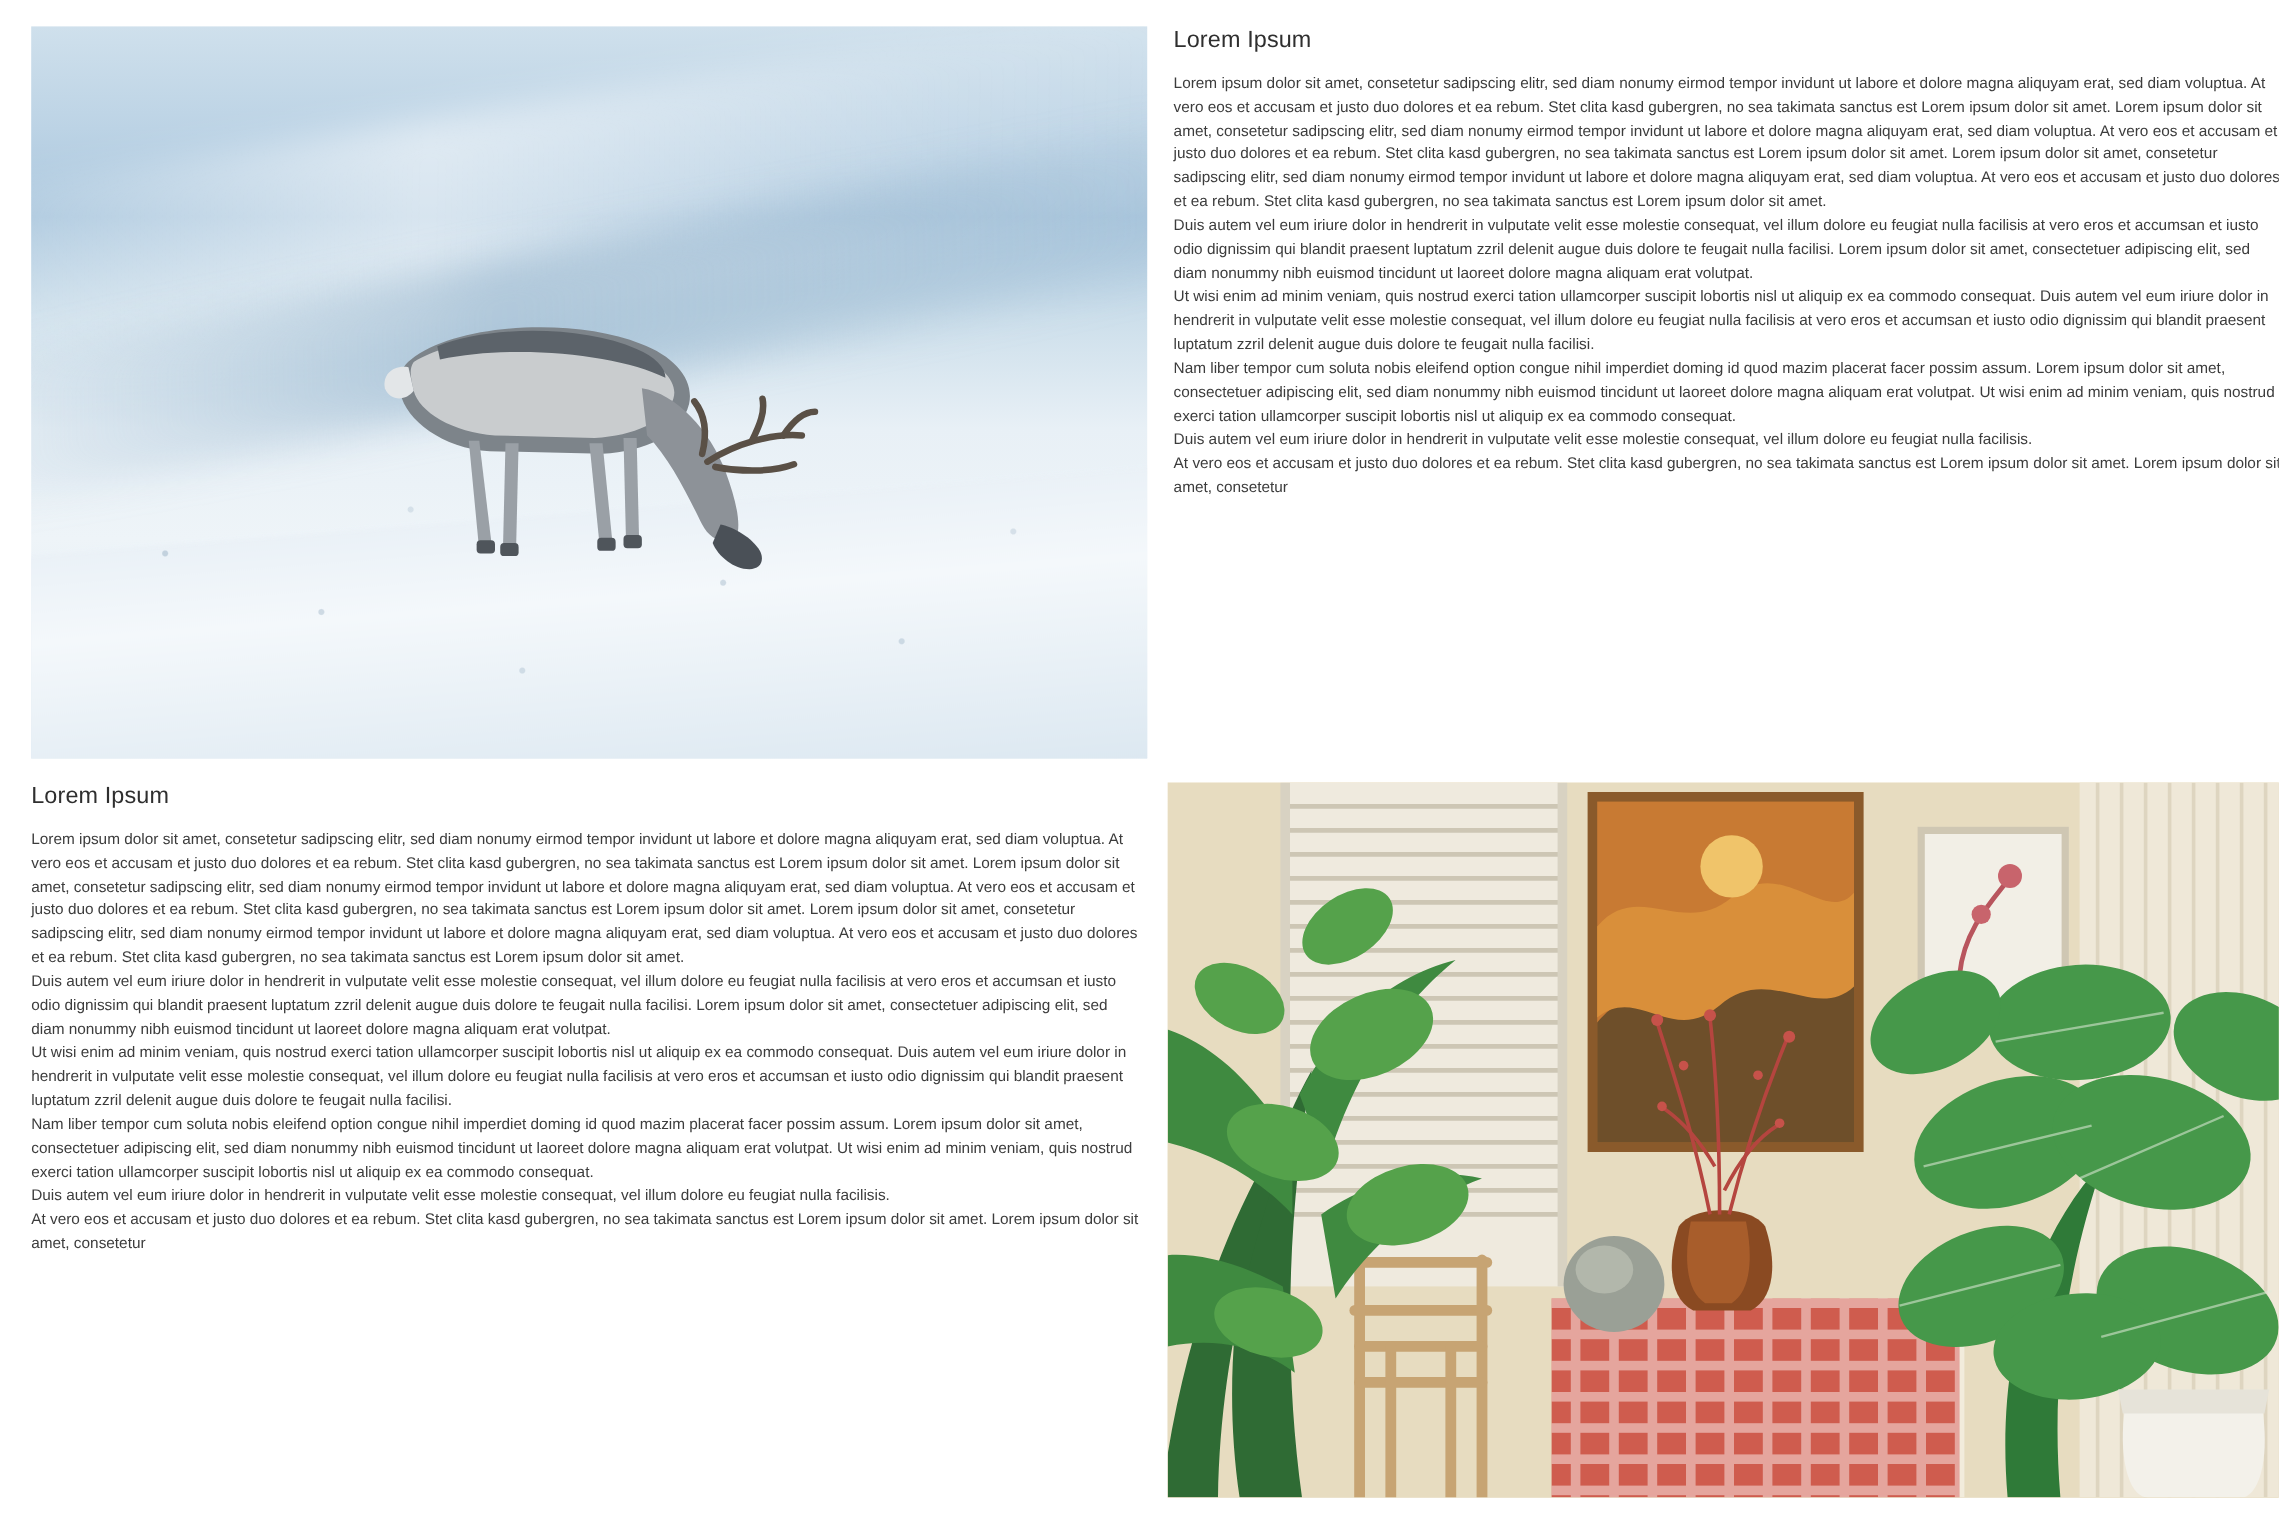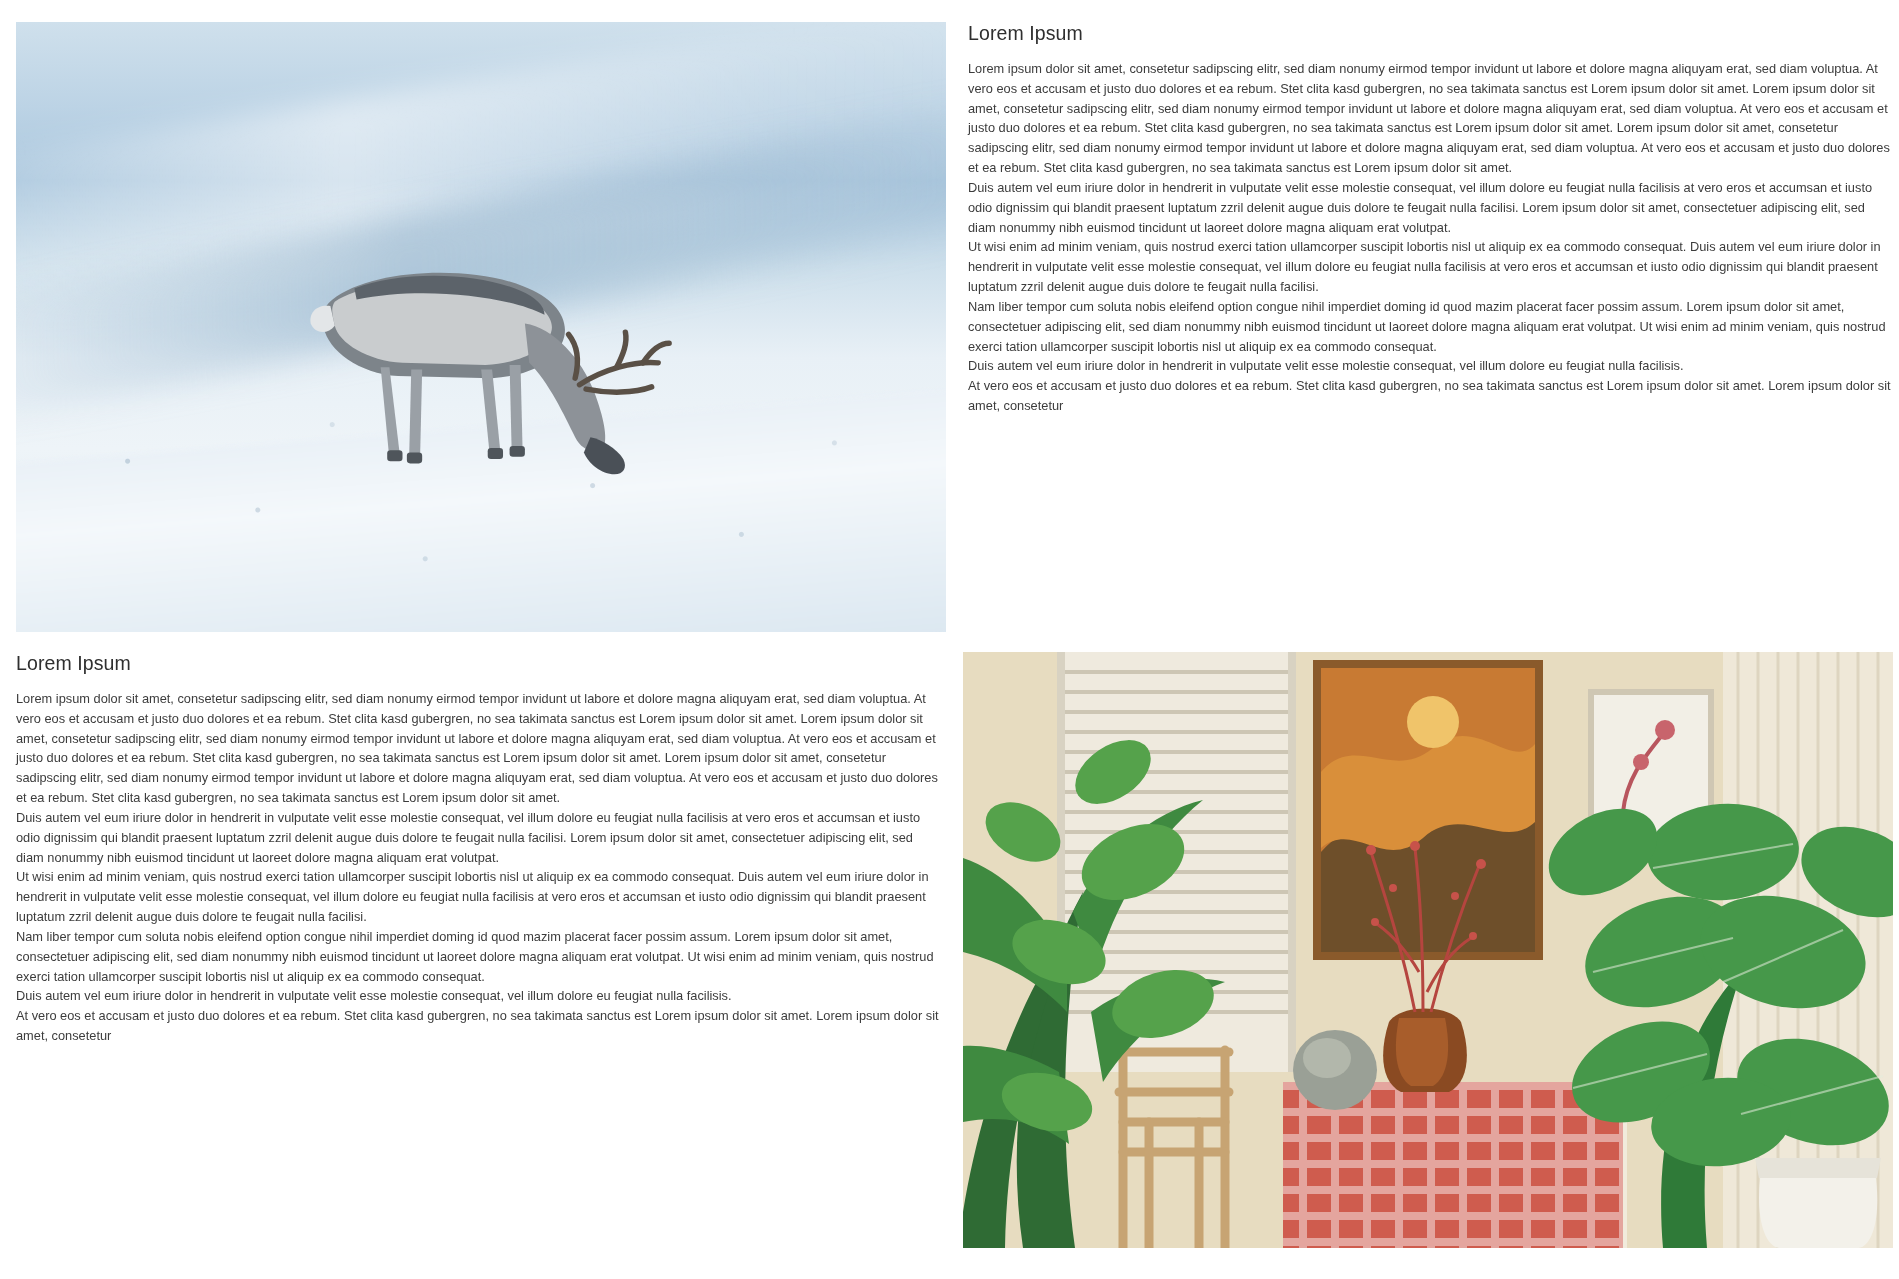--- a/index.html
+++ b/index.html
@@ -12,21 +12,21 @@
     height: 1279px;
     font-family: "Liberation Sans", sans-serif;
     color: #3a3a3a;
     overflow: hidden;
   }
   .page {
     width: 1899px;
     height: 1279px;
     position: relative;
     box-sizing: border-box;
-    padding: 22px 26px 0 16px;
+    padding: 22px 26px 0 26px;
   }
   .row {
     display: flex;
     align-items: flex-start;
     width: 100%;
   }
   .row-top { height: 630px; }
   .col-img { width: 930px; flex: 0 0 930px; }
   .col-text { width: 925px; flex: 0 0 925px; }
   .gap { width: 22px; flex: 0 0 22px; }

